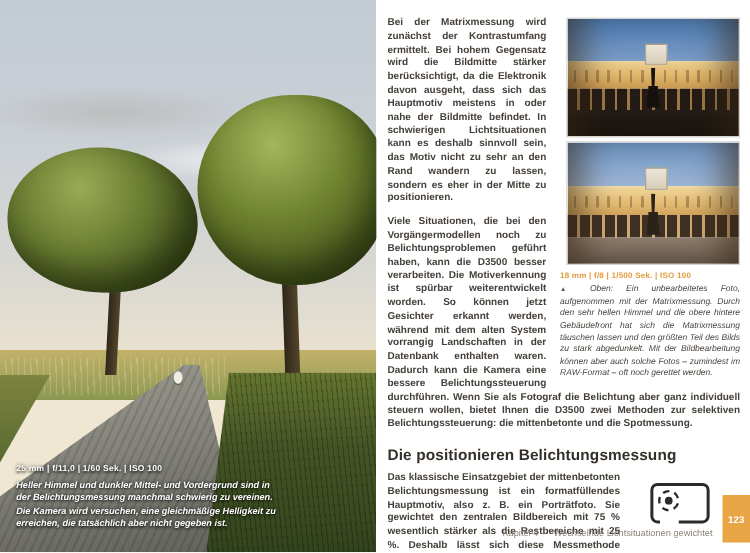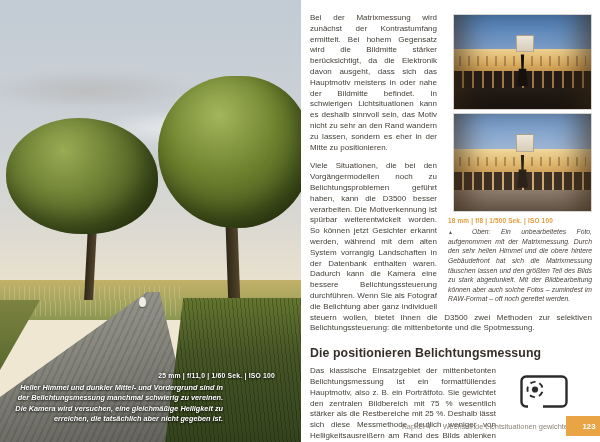--- a/index.html
+++ b/index.html
@@ -2,21 +2,21 @@
 <html><head>
 <meta charset="utf-8">
 <style>
   html,body { margin:0; padding:0; background:#fff; }
   .page {
     position:relative; width:600px; height:442px; background:#ffffff;
     overflow:hidden; font-family:"Liberation Sans", sans-serif; color:#3f3a35;
   }
 
   
-  .photo-left { position:absolute; left:0; top:0; width:301px; height:442px; overflow:hidden;text-align:right; }
+  .photo-left { position:absolute; left:0; top:0; width:301px; height:442px; overflow:hidden; }
   .sky { position:absolute; inset:0;
     background:linear-gradient(180deg,#c2cbd4 0%,#ccd1d6 28%,#d8d7d2 48%,#e7e0cf 62%,#efe7d2 68%); }
   .cloud { position:absolute; border-radius:50%; filter:blur(3px); }
   .cloud.c1 { left:-20px; top:70px; width:220px; height:40px; background:radial-gradient(ellipse,rgba(175,170,165,.5),transparent 70%); }
   .cloud.c2 { left:90px; top:110px; width:240px; height:36px; background:radial-gradient(ellipse,rgba(255,255,255,.8),transparent 70%); }
   .cloud.c3 { left:10px; top:150px; width:200px; height:30px; background:radial-gradient(ellipse,rgba(170,165,160,.4),transparent 70%); }
   .far-field { position:absolute; left:0; top:280px; width:301px; height:40px;
     background:linear-gradient(180deg,#c3b169 0%,#a3a35c 60%,#8b9751 100%);
   }
   .field-stripes { position:absolute; left:0; top:286px; width:180px; height:30px;
@@ -46,21 +46,21 @@
   .dog { position:absolute; left:139px; top:297px; width:7px; height:10px; border-radius:50% 50% 45% 45%;
     background:#efece4; box-shadow:0 1px 1px rgba(0,0,0,.4); }
 
   .overlay { position:absolute; left:13px; bottom:17px; width:262px; color:#ffffff;
     text-shadow:0 0 3px rgba(0,0,0,.75), 0 1px 2px rgba(0,0,0,.55); }
   .ov-settings { font-size:6.8px; font-weight:bold; letter-spacing:.2px; margin-bottom:4px; }
   .ov-text { font-size:7.3px; font-style:italic; font-weight:bold; line-height:1.45; width:210px; }
 
   
   .content { position:absolute; left:310px; top:0; width:282px; padding-top:13px; }
-  .content p { margin:0 0 8px 0; font-size:8px; line-height:10.8px; text-align:justify; color:#45403a; }
+  .content p { margin:0 0 8px 0; font-size:8px; line-height:10.8px; text-align:justify; color:#45403a;font-weight:bold; }
 
   .figure { float:right; width:147px; margin:1px 0 4px 8px; }
   .fig-photo { position:relative; width:137px; margin-left:auto; border:1px solid #d8d5d0; overflow:hidden; }
   .fig-photo.ph1 { height:94px; margin-bottom:3px; }
   .fig-photo.ph2 { height:97px; }
   .cy-sky { position:absolute; left:0; top:0; right:0; height:36%; }
   .ph1 .cy-sky { background:linear-gradient(180deg,#4a7ab2,#7b9cc6); }
   .ph2 .cy-sky { background:linear-gradient(180deg,#6c94c4,#9db5d4); }
   .cy-facade { position:absolute; left:0; top:36%; right:0; height:24%; }
   .ph1 .cy-facade { background:linear-gradient(180deg,#ecd092 0%,#e0b468 55%,#c89850 100%); }
@@ -90,23 +90,23 @@
   h2.section { clear:none; font-size:12.3px; font-weight:bold; color:#352f2a;
     margin:12px 0 6px 0; letter-spacing:.1px; }
   .section-row { display:flex; align-items:flex-start; }
   .section-row .sec-text { width:186px; margin:0; }
   .icon-wrap { flex:1; display:flex; justify-content:center; padding-top:8px; }
 
   
   .footer { position:absolute; left:310px; top:422px; width:260px; text-align:right;
     font-size:7.4px; color:#8b8379; }
   .footer .chap { margin-right:10px; }
-  .page-badge { position:absolute; right:0; top:416px; width:22px; height:20px;
+  .page-badge { position:absolute; right:0; top:396px; width:22px; height:38px;
     display:flex; align-items:center; justify-content:center;
-    color:#fff; font-size:7.8px; font-weight:bold;padding-left:12px; }
+    color:#fff; font-size:7.8px; font-weight:bold; }
 </style>
 </head>
 <body>
 
 <div class="page">
 
   <div class="photo-left">
     <div class="sky"></div>
     <div class="cloud c1"></div>
     <div class="cloud c2"></div>

